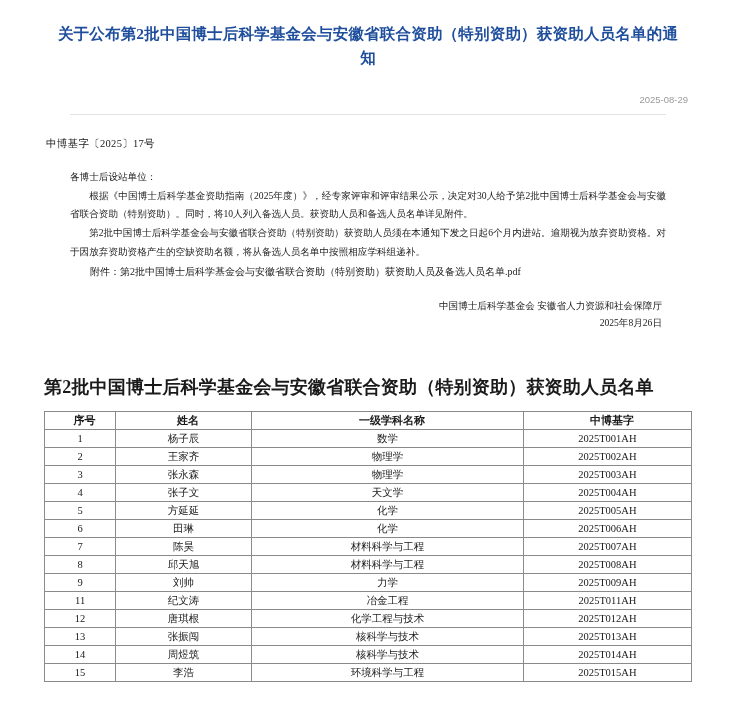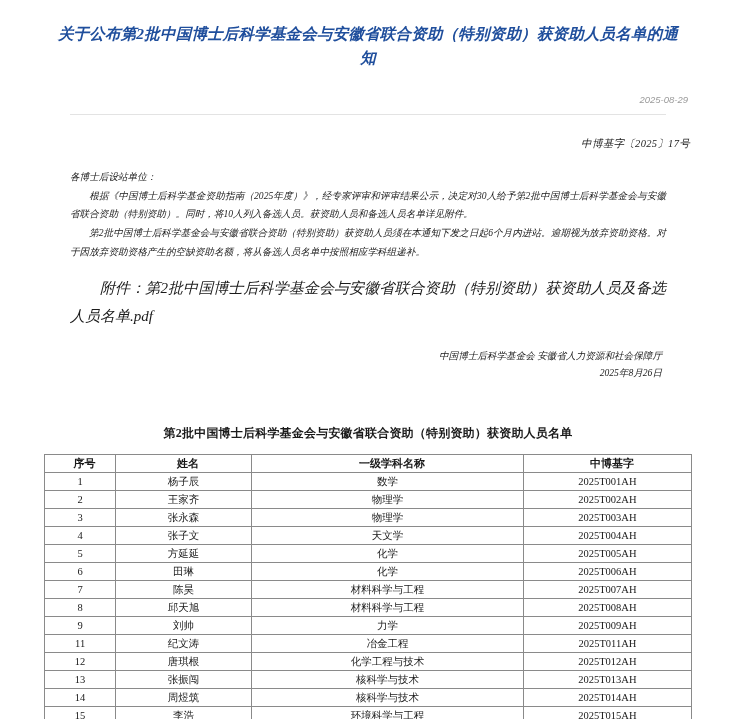--- a/index.html
+++ b/index.html
@@ -17,21 +17,20 @@
   .page {
     position: relative;
     width: 736px;
     height: 719px;
     background: #ffffff;
   }
 
   
   .notice {
     padding: 22px 46px 0 46px;
-    font-style: italic;
   }
   .notice-title {
     text-align: center;
     color: #1f4e9c;
     font-weight: bold;
     font-size: 15.5px;
     line-height: 1.55;
     letter-spacing: 0.2px;
     padding: 0 8px;
   }
@@ -42,66 +41,64 @@
     font-family: "Liberation Sans", sans-serif;
     margin-top: 24px;
     padding-right: 2px;
   }
   .notice-divider {
     border-top: 1px solid #e3e3e3;
     margin: 9px 24px 0 24px;
   }
 
   .doc-number {
-    text-align: right;
+    text-align: left;
     font-size: 10.5px;
     margin-top: 22px;
     letter-spacing: 0.3px;
   }
 
   .notice-body {
     margin-top: 17px;
     padding: 0 24px;
     font-size: 9.6px;
     line-height: 1.95;
     text-align: justify;
   }
   .notice-body p {
     margin: 0;
   }
   .notice-body p.indent {
     text-indent: 2em;
   }
   .attach {
-    margin-top: 12px;
     text-indent: 2em;
-    font-size: 15px;
+    font-size: 10px;
     line-height: 1.9;
   }
 
   .signature {
     margin-top: 16px;
     padding: 0 24px;
     font-size: 9.6px;
     line-height: 1.8;
     text-align: right;
   }
   .signature div {
     padding-right: 4px;
   }
 
   
   .table-section {
     margin-top: 44px;
     padding: 0 44px;
   }
   .table-title {
-    text-align: center;
     font-weight: bold;
-    font-size: 12px;
+    font-size: 18px;
     letter-spacing: 0.2px;
     margin-bottom: 12px;
   }
   table.list {
     width: 100%;
     border-collapse: collapse;
     table-layout: fixed;
     font-size: 10.5px;
   }
   table.list th,

